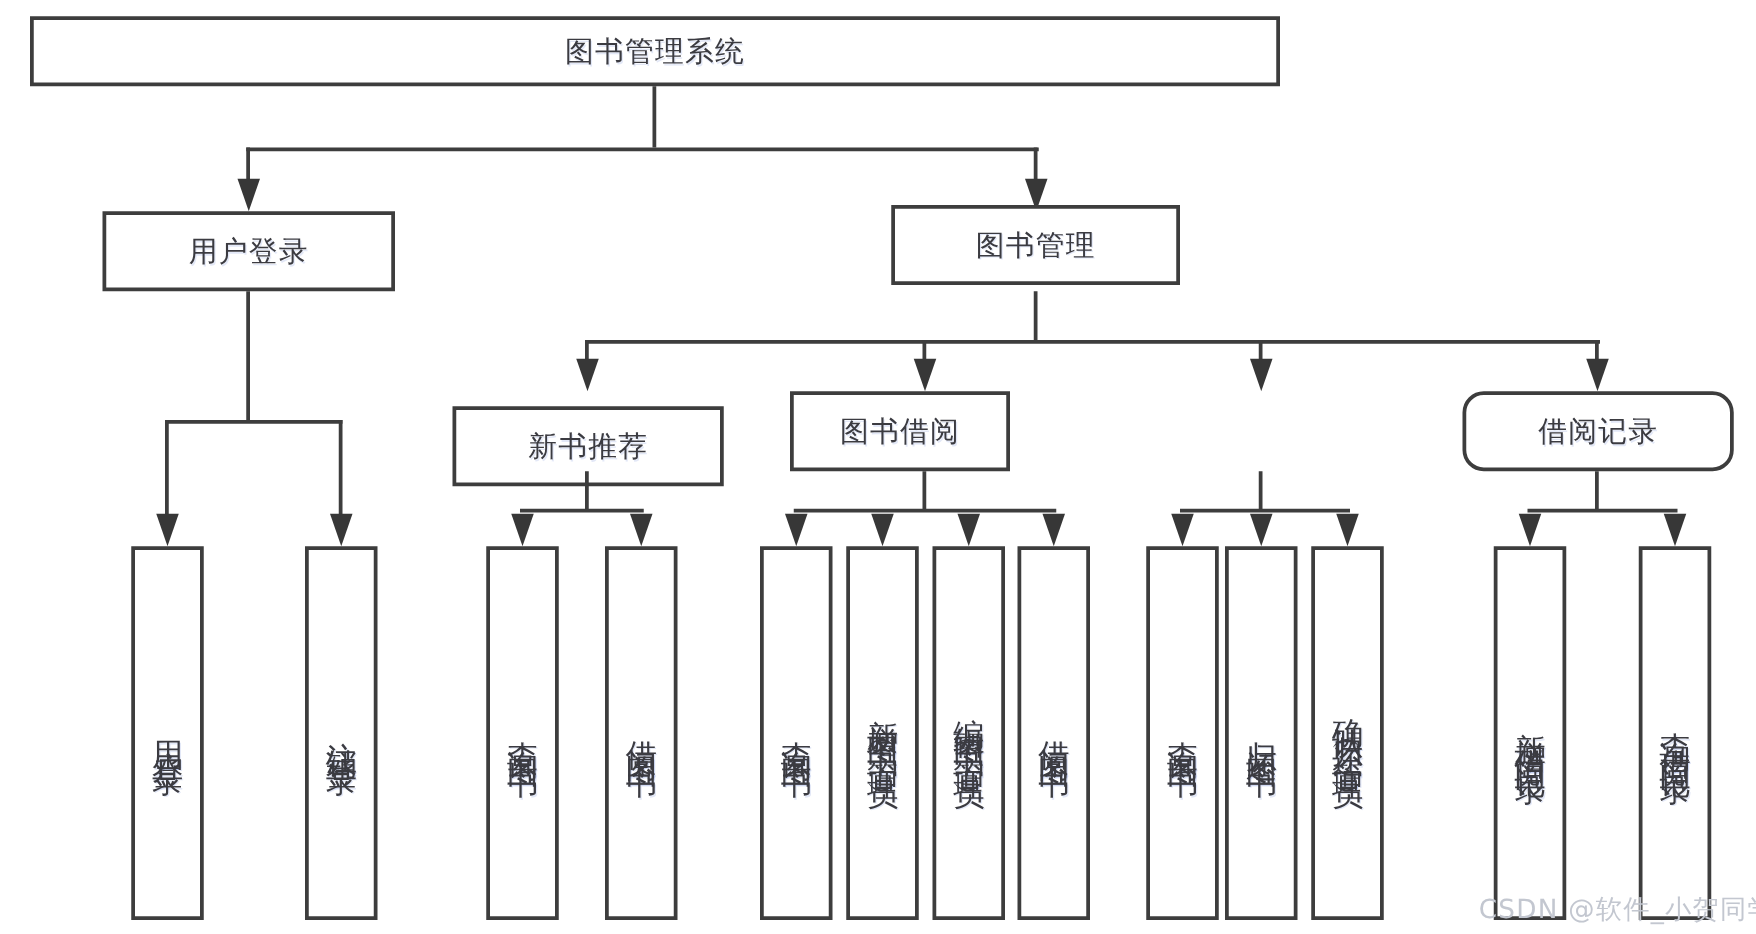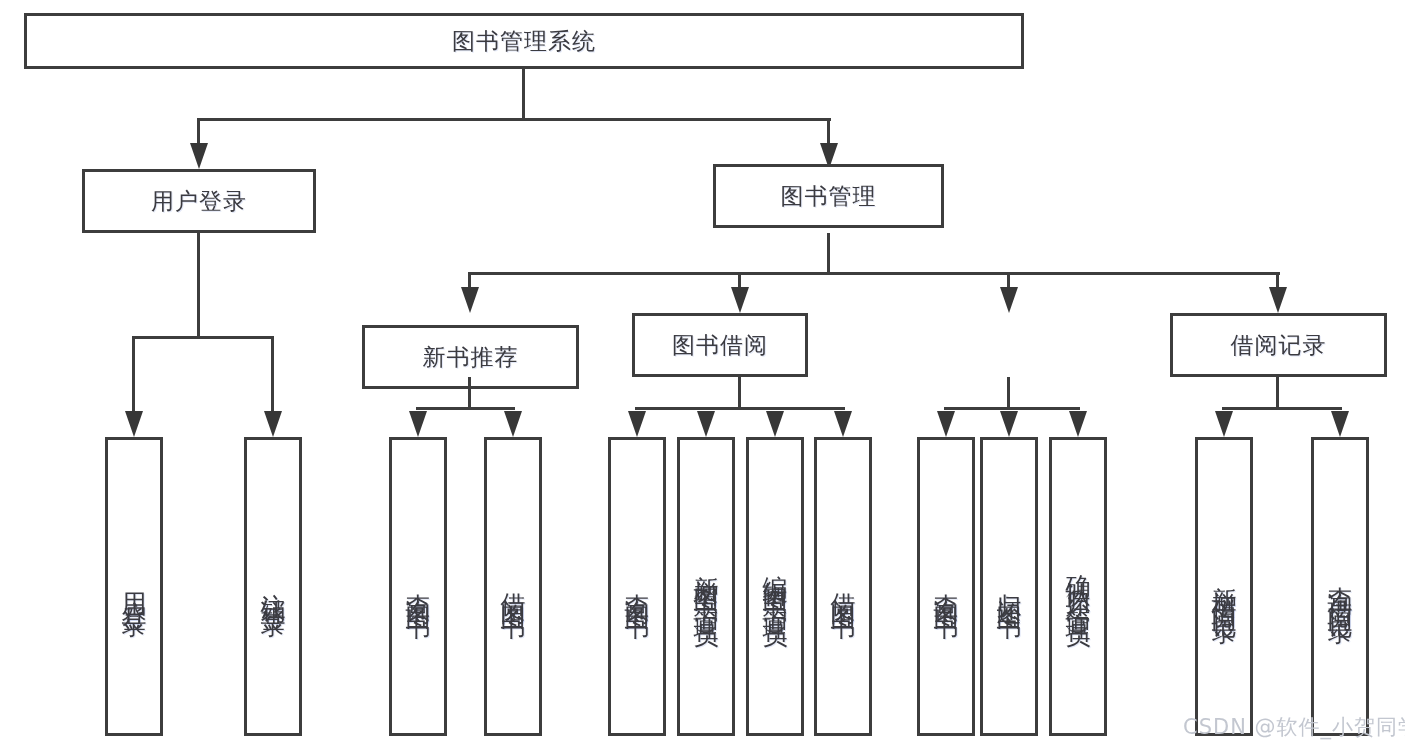--- a/index.html
+++ b/index.html
@@ -63,21 +63,21 @@
   <div class="arrow" style="left:461px;top:287px;"></div>
   <div class="v" style="left:738px;top:272px;height:17px;"></div>
   <div class="arrow" style="left:731px;top:287px;"></div>
   <div class="v" style="left:1007px;top:272px;height:17px;"></div>
   <div class="arrow" style="left:1000px;top:287px;"></div>
   <div class="v" style="left:1276px;top:272px;height:17px;"></div>
   <div class="arrow" style="left:1269px;top:287px;"></div>
 
   <div class="box" style="left:362px;top:313px;width:217px;height:64px;margin-top:12px;">新书推荐</div>
   <div class="box" style="left:632px;top:313px;width:176px;height:64px;">图书借阅</div>
-  <div class="box" style="left:1170px;top:313px;width:217px;height:64px;">借阅记录</div>
+  <div class="box" style="left:1170px;top:313px;width:217px;height:64px;border-radius:17px;">借阅记录</div>
 
   <div class="v" style="left:468px;top:377px;height:32px;"></div>
   <div class="h" style="left:416px;top:407px;width:99px;"></div>
   <div class="arrow" style="left:409px;top:411px;"></div>
   <div class="arrow" style="left:504px;top:411px;"></div>
 
   <div class="v" style="left:738px;top:377px;height:32px;"></div>
   <div class="h" style="left:635px;top:407px;width:210px;"></div>
   <div class="arrow" style="left:628px;top:411px;"></div>
   <div class="arrow" style="left:697px;top:411px;"></div>

